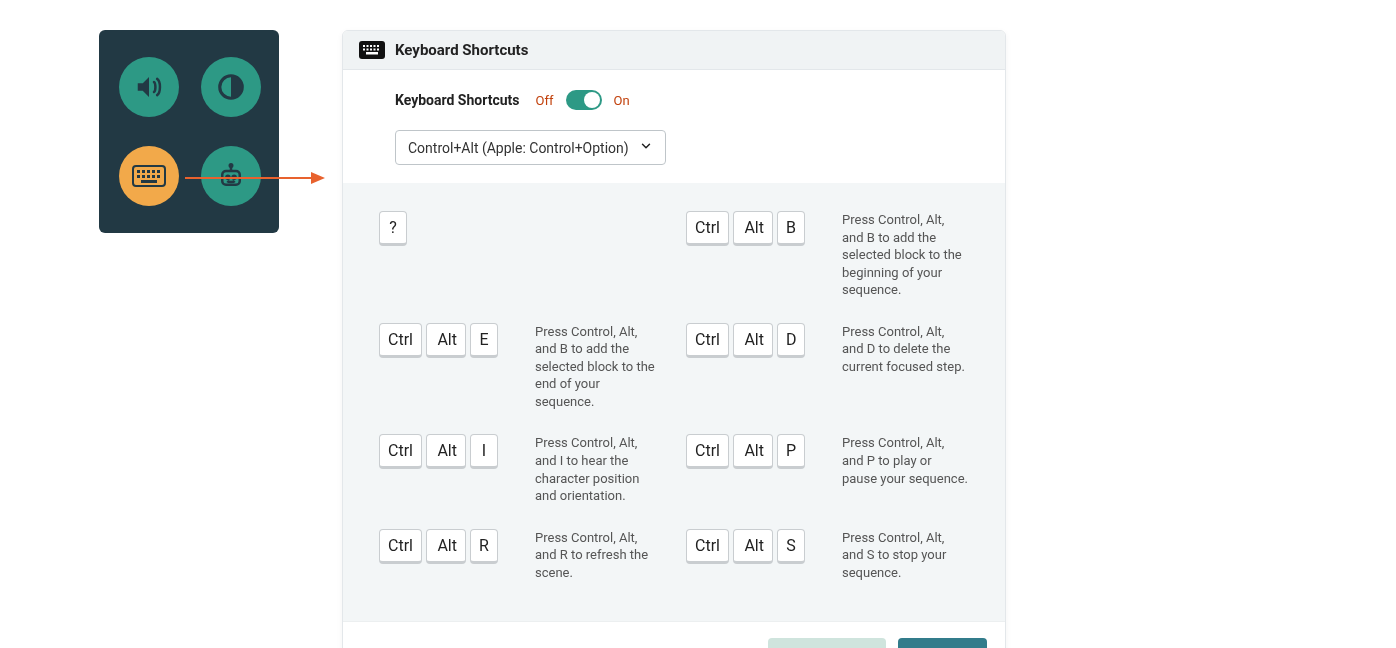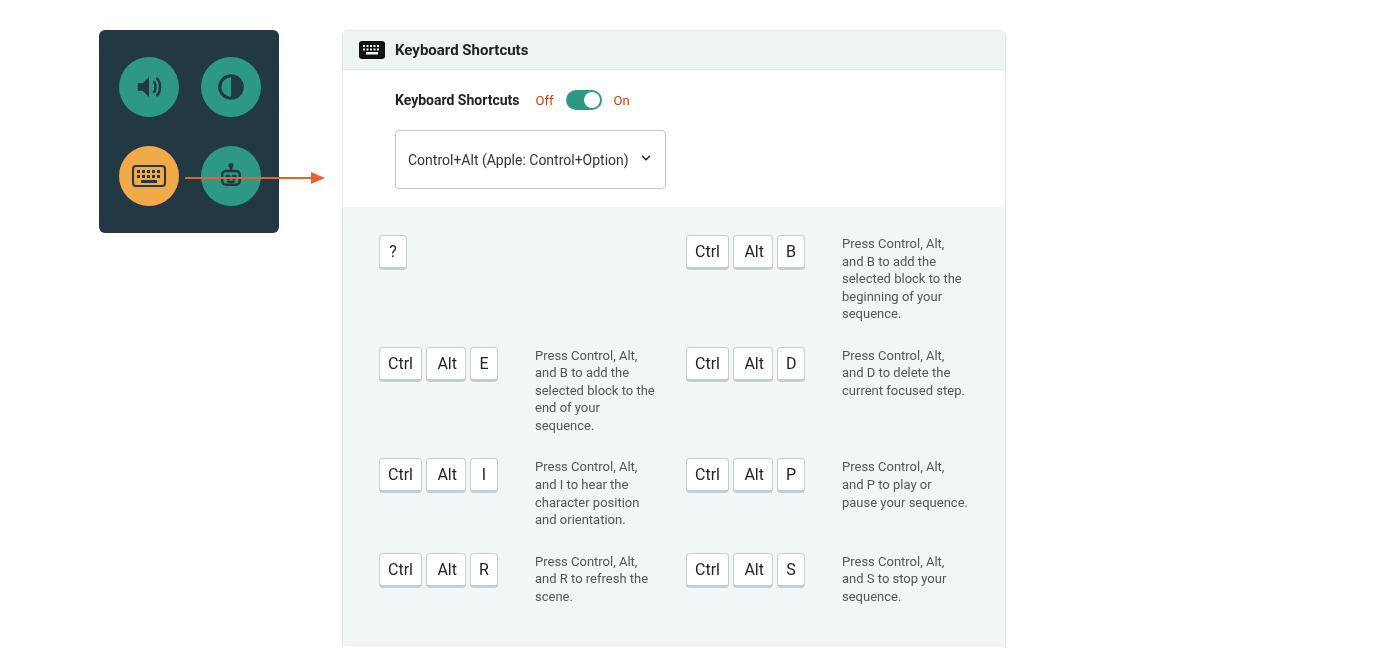--- a/index.html
+++ b/index.html
@@ -113,21 +113,21 @@
     background: #fff;
     border-radius: 50%;
   }
 
   .select {
     display: inline-flex;
     align-items: center;
     justify-content: space-between;
     border: 1px solid #bfc5c9;
     border-radius: 4px;
-    padding: 20px 12px;
+    padding: 8px 12px;
     min-width: 260px;
     font-size: 14px;
     cursor: pointer;
     background: #fff;
   }
   .select .caret { margin-left: 10px; }
 
   
   .shortcuts {
     background: #f3f6f7;

